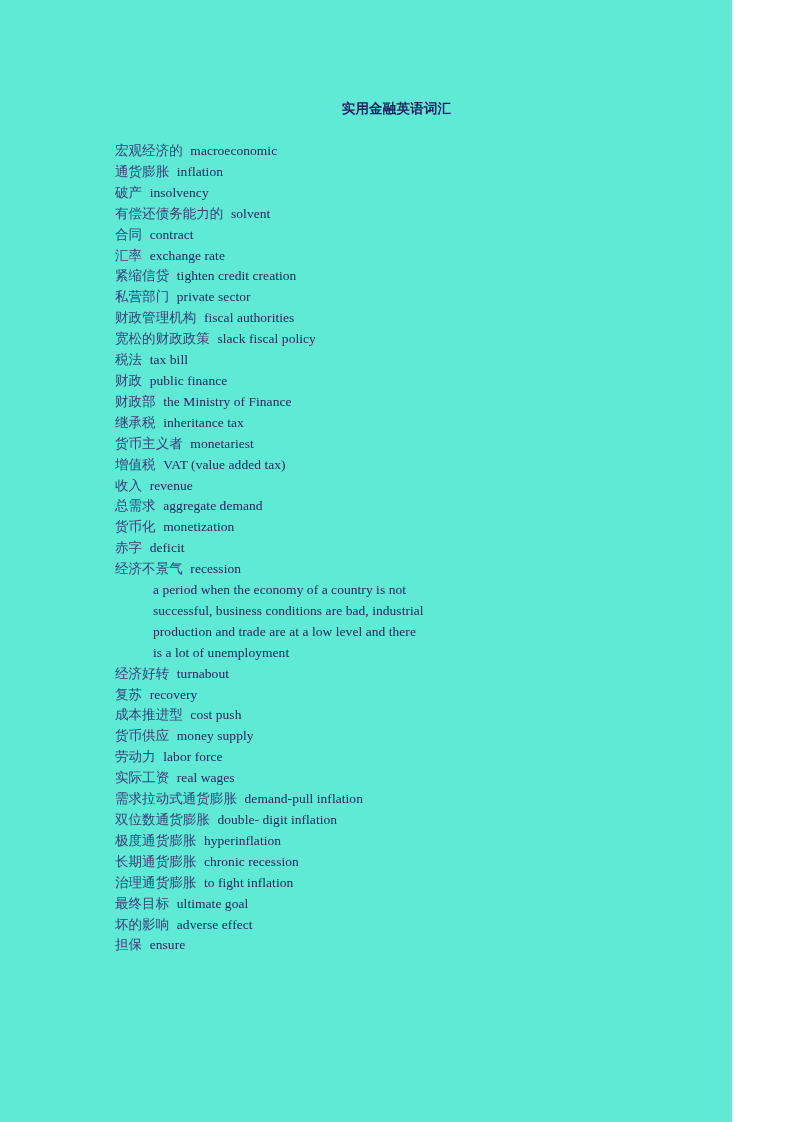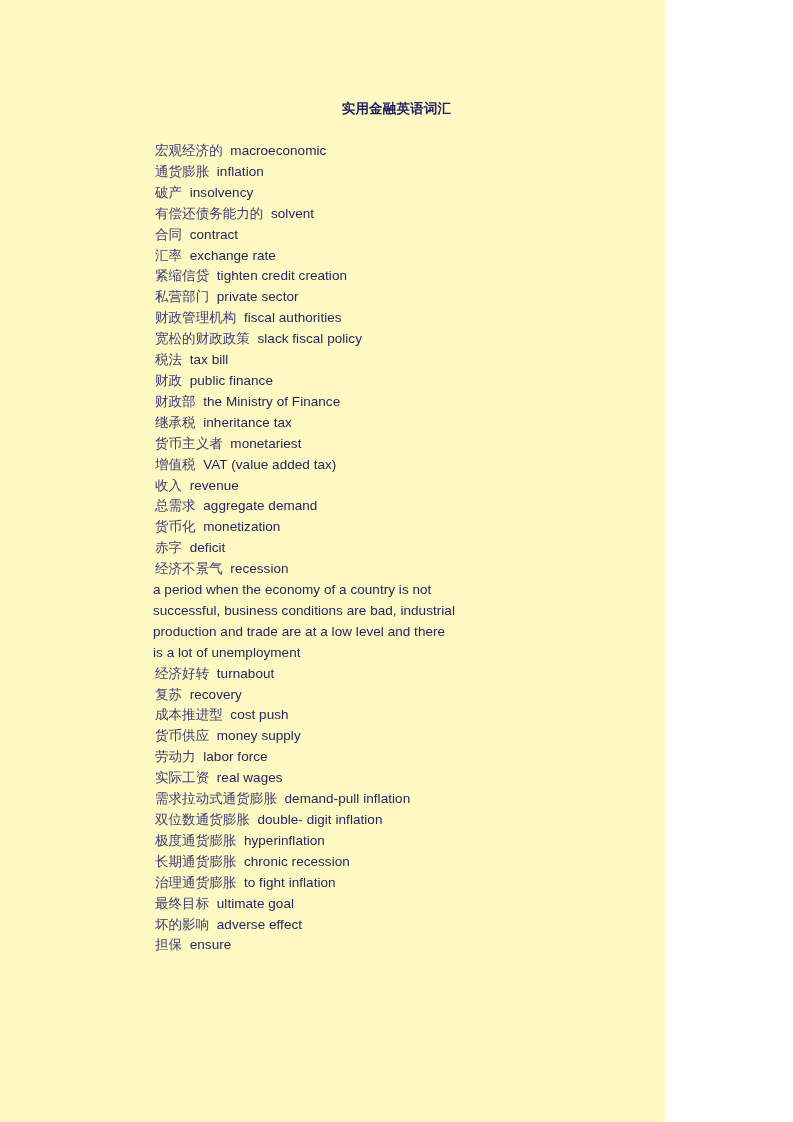--- a/index.html
+++ b/index.html
@@ -12,23 +12,23 @@
     width: 793px;
     height: 1122px;
     position: relative;
     font-family: "Liberation Sans", "DejaVu Sans", sans-serif;
     -webkit-font-smoothing: antialiased;
   }
   .page {
     position: absolute;
     top: 0;
     left: 0;
-    width: 665px;
+    width: 732px;
     height: 1122px;
-    background: #fef9c3;
+    background: #5eead4;
     overflow: hidden;
   }
   .doc-title {
     position: absolute;
     top: 100px;
     left: 0;
     width: 793px;
     text-align: center;
     font-size: 13.5px;
     font-weight: bold;
@@ -45,24 +45,24 @@
   }
   .entry-line {
     font-size: 13.5px;
     line-height: 20.9px;
     color: #2e2f6d;
     white-space: pre;
     letter-spacing: 0.05px;
   }
   .entry-line .cn {
     color: #3c3d78;
-    margin-left: 40px;
   }
   .entry-line .en {
     color: #25265f;
+    font-family: Liberation Serif, serif;
   }
   .entry-line.cont {
     color: #25265f;
     margin-left: 38px;
   }
 </style>
 </head>
 <body>
 
 <div class="page">

